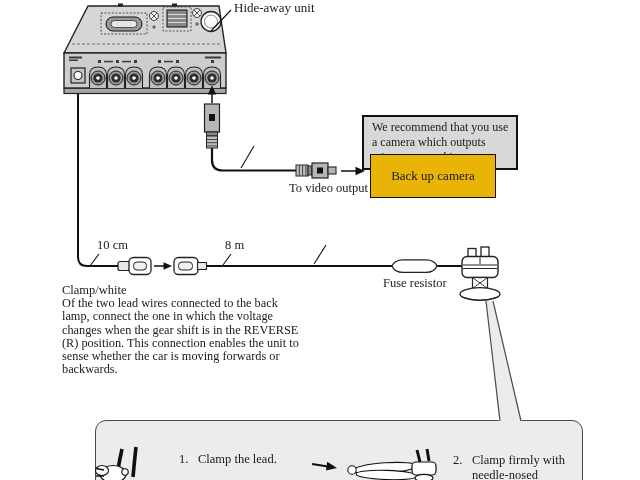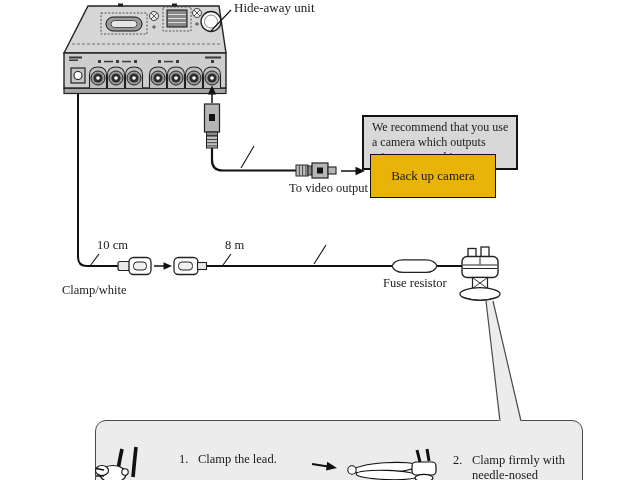--- a/index.html
+++ b/index.html
@@ -274,14 +274,20 @@
 
   <div class="lbl" style="left:97px;top:238px;">10 cm</div>
 
   <div class="lbl" style="left:225px;top:238px;">8 m</div>
 
 
   <div class="lbl" style="left:383px;top:276px;">Fuse resistor</div>
 
   <div class="lbl" style="left:62px;top:283px;">Clamp/white</div>
 
+  <div class="lbl desc" style="left:62px;top:297px;">Of the two lead wires connected to the back
+lamp, connect the one in which the voltage
+changes when the gear shift is in the REVERSE
+(R) position. This connection enables the unit to
+sense whether the car is moving forwards or
+backwards.</div>
 
 </div>
 
 </body></html>

